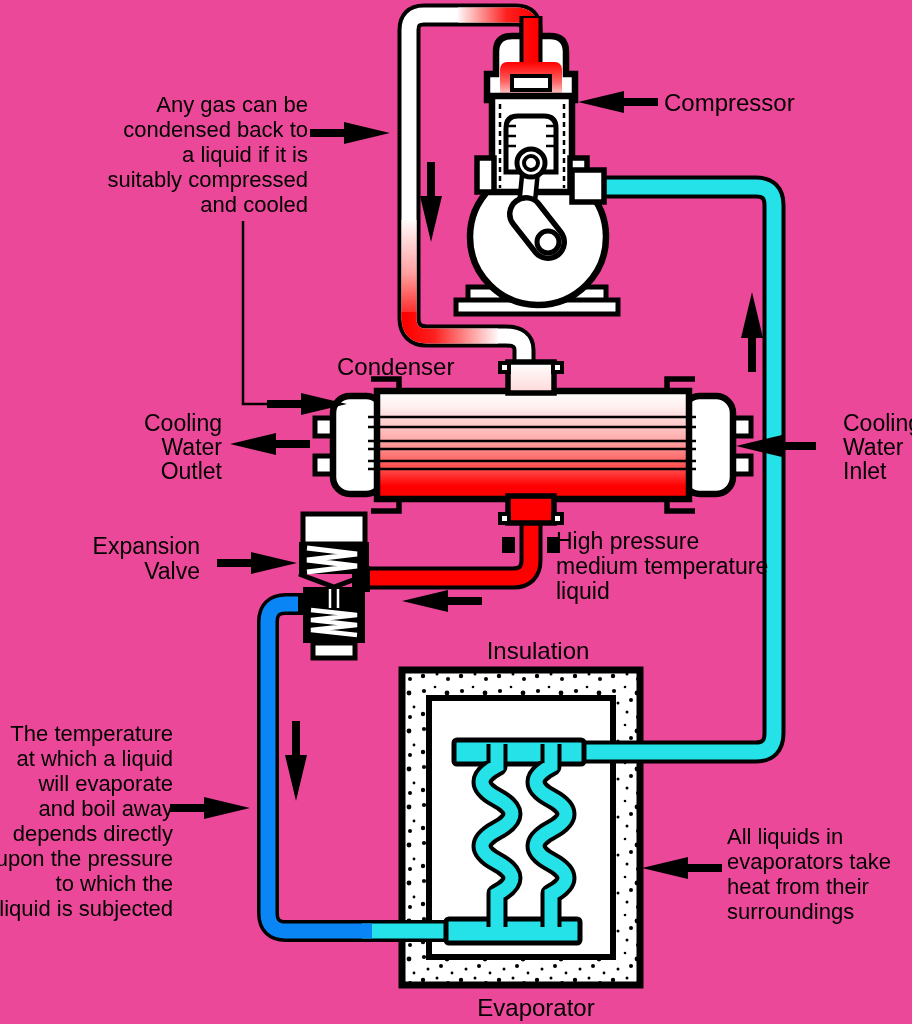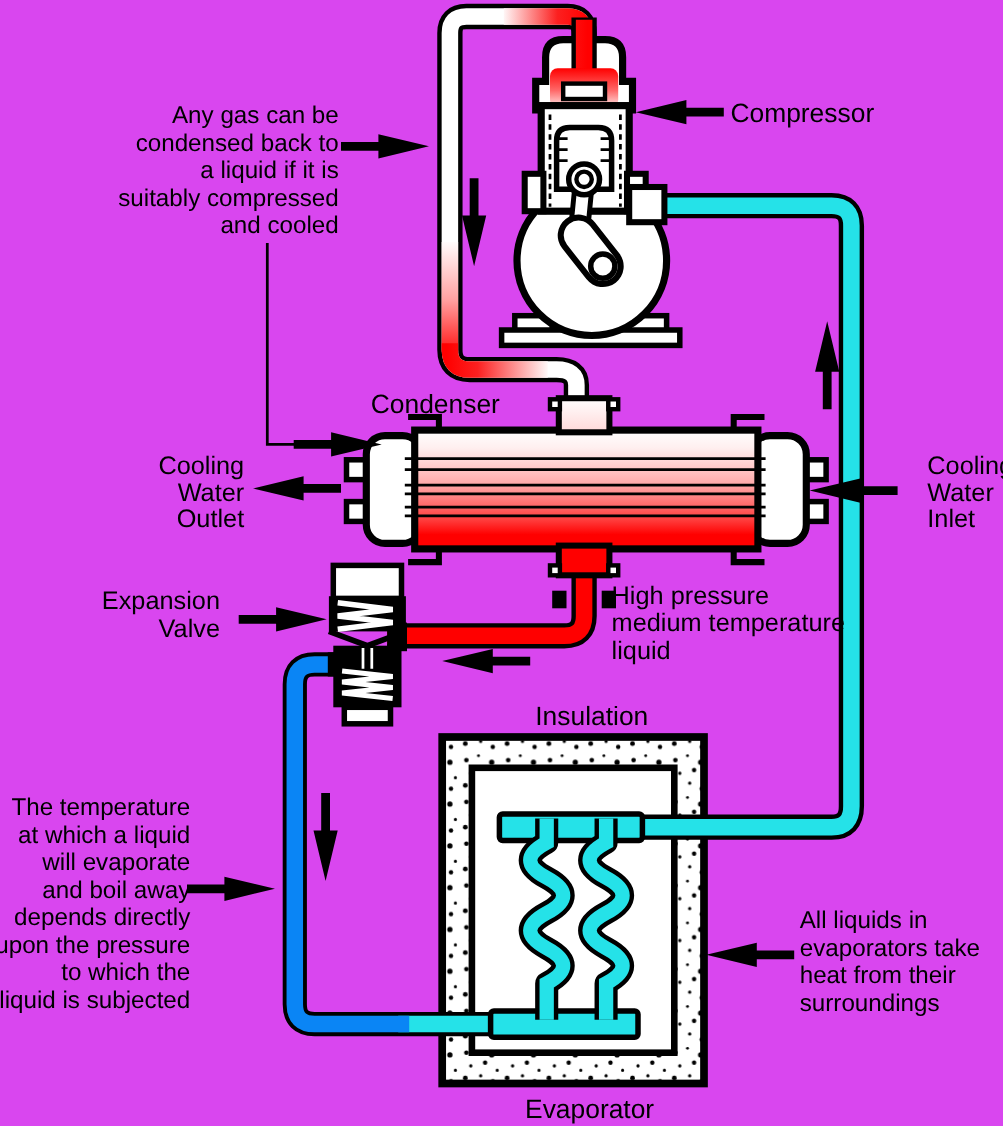--- a/index.html
+++ b/index.html
@@ -1,16 +1,16 @@
 <!DOCTYPE html>
 <html><head>
 <meta charset="utf-8">
 <style>
   html,body{margin:0;padding:0;background:#ffffff;}
-  .canvas{position:relative;width:912px;height:1024px;background:#d946ef;overflow:hidden;}
+  .canvas{position:relative;width:912px;height:1024px;background:#ec4899;overflow:hidden;}
   svg{display:block;}
   .txt{fill:#000000;font-family:"Liberation Sans","DejaVu Sans",sans-serif;}
   .para{font-size:22px;}
   .mid{font-size:23px;}
   .comp{font-size:24px;}
 </style>
 </head>
 <body>
 
 <div class="canvas">

